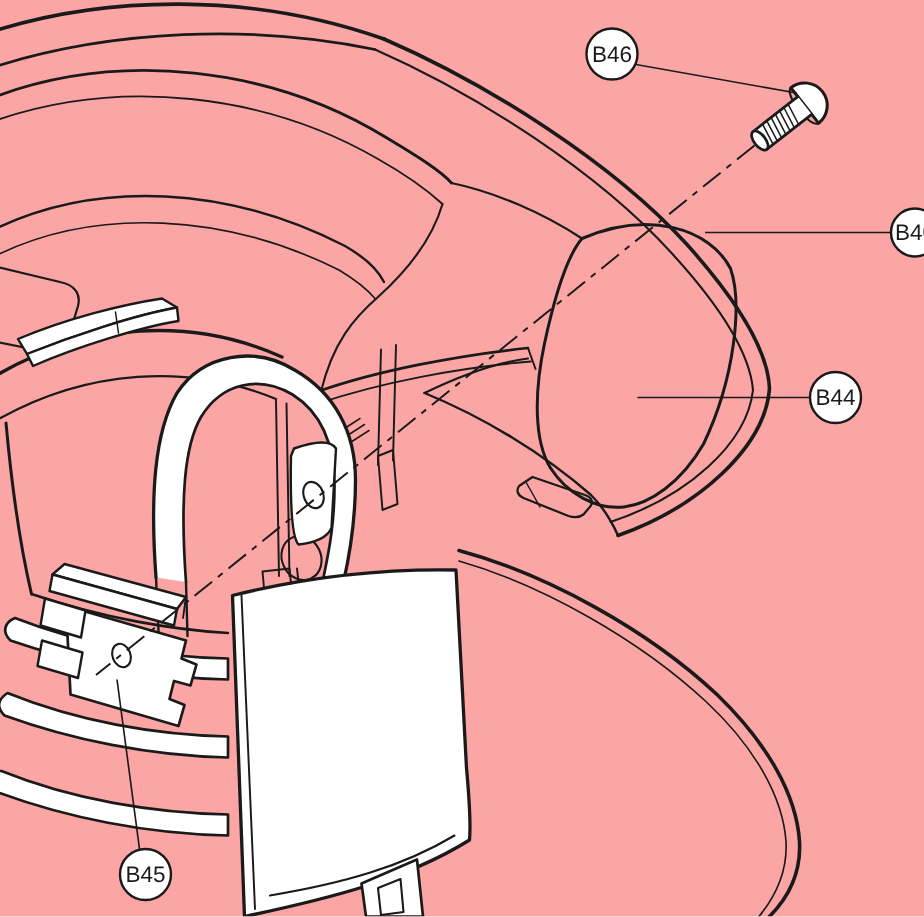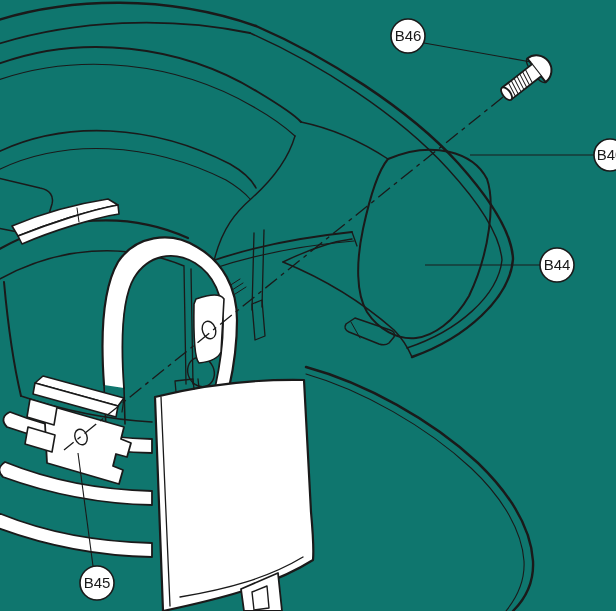--- a/index.html
+++ b/index.html
@@ -1,16 +1,16 @@
 <!DOCTYPE html>
 <html><head>
 <meta charset="utf-8">
 <style>
   html,body{margin:0;padding:0;background:#ffffff;}
-  #stage{position:relative;width:616px;height:611px;background:#0f766e;overflow:hidden;
+  #stage{position:relative;width:616px;height:611px;background:#fca5a5;overflow:hidden;
          font-family:"Liberation Sans", sans-serif;}
   svg{display:block;}
   .ln{fill:none;stroke:#1a1a1a;stroke-linecap:round;stroke-linejoin:round;}
   .w{fill:#ffffff;stroke:#1a1a1a;stroke-linecap:round;stroke-linejoin:round;}
   .callout-circle{fill:#ffffff;stroke:#1a1a1a;stroke-width:1.6;}
   .callout-text{fill:#1a1a1a;font-size:15px;font-family:"Liberation Sans",sans-serif;
                 text-anchor:middle;}
   .leader{stroke:#1a1a1a;stroke-width:1.1;fill:none;}
   .axis{stroke:#1a1a1a;stroke-width:1.3;fill:none;stroke-dasharray:15 5 4 5;}
 </style>

